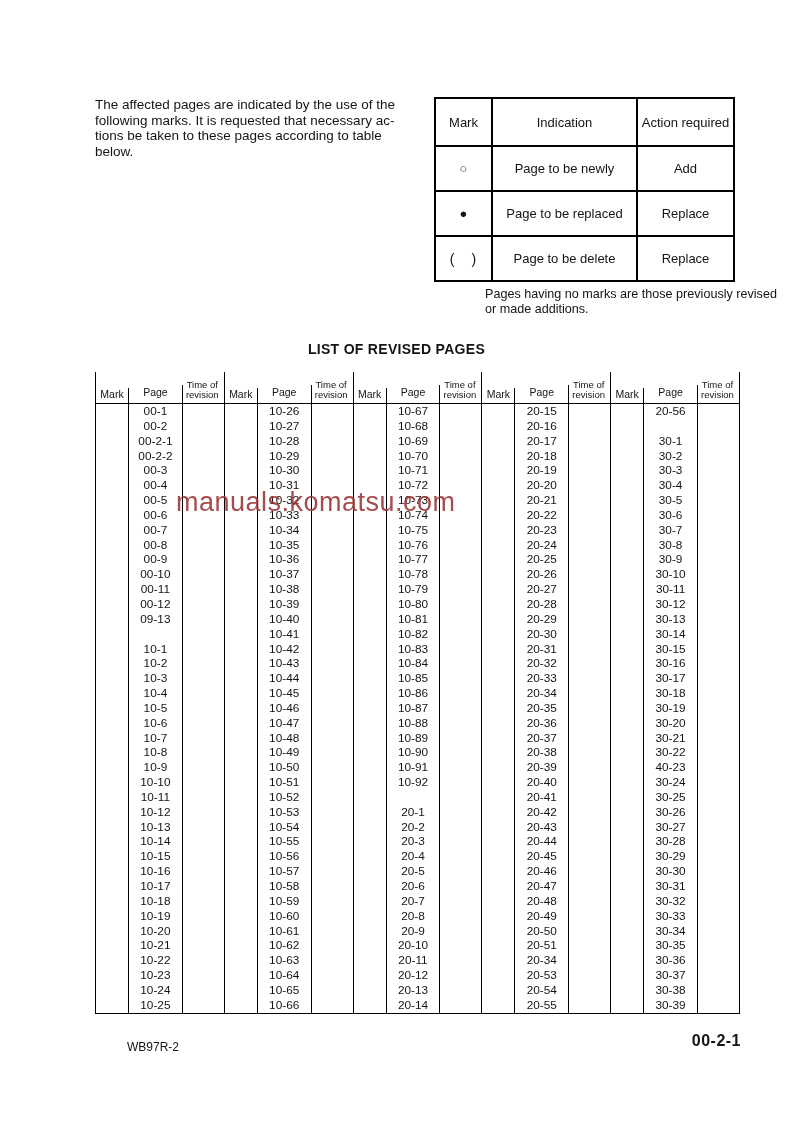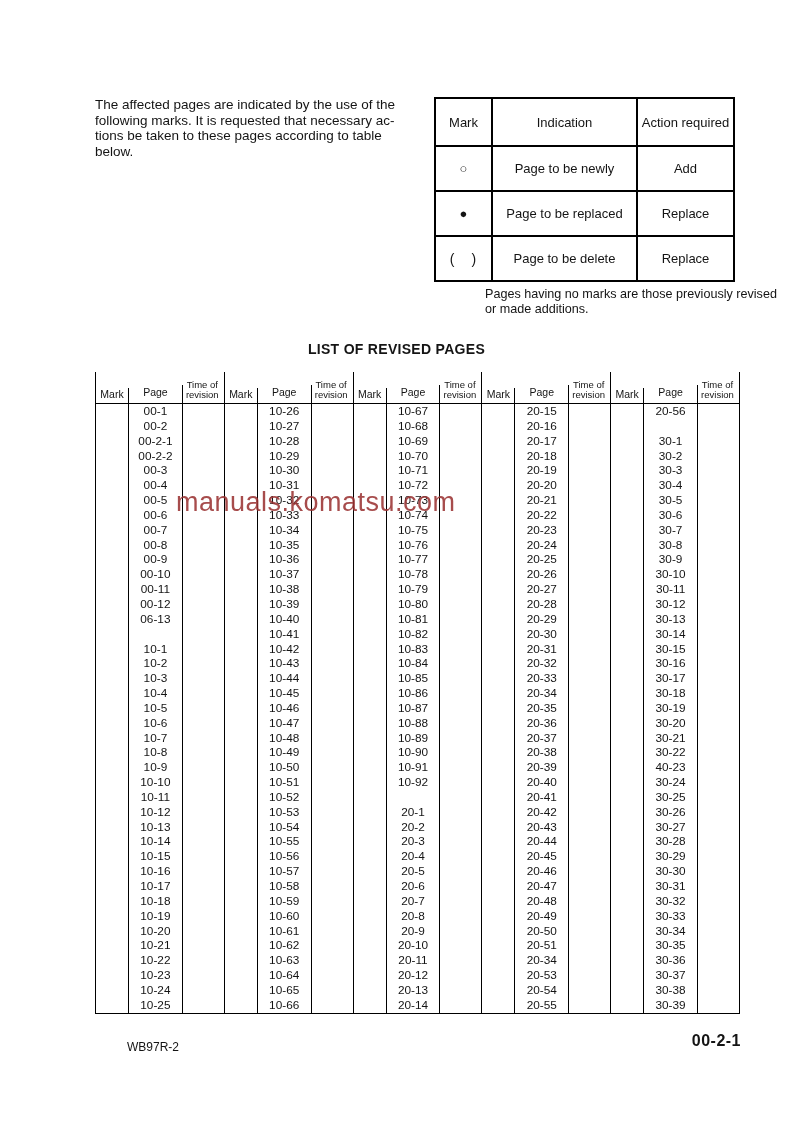--- a/index.html
+++ b/index.html
@@ -196,21 +196,21 @@
           <div class="rp-c rp-page">00-11</div>
           <div class="rp-c rp-time"></div>
         </div>
         <div class="rp-row">
           <div class="rp-c rp-mark"></div>
           <div class="rp-c rp-page">00-12</div>
           <div class="rp-c rp-time"></div>
         </div>
         <div class="rp-row">
           <div class="rp-c rp-mark"></div>
-          <div class="rp-c rp-page">06-13</div>
+          <div class="rp-c rp-page">09-13</div>
           <div class="rp-c rp-time"></div>
         </div>
         <div class="rp-row">
           <div class="rp-c rp-mark"></div>
           <div class="rp-c rp-page"></div>
           <div class="rp-c rp-time"></div>
         </div>
         <div class="rp-row">
           <div class="rp-c rp-mark"></div>
           <div class="rp-c rp-page">10-1</div>

